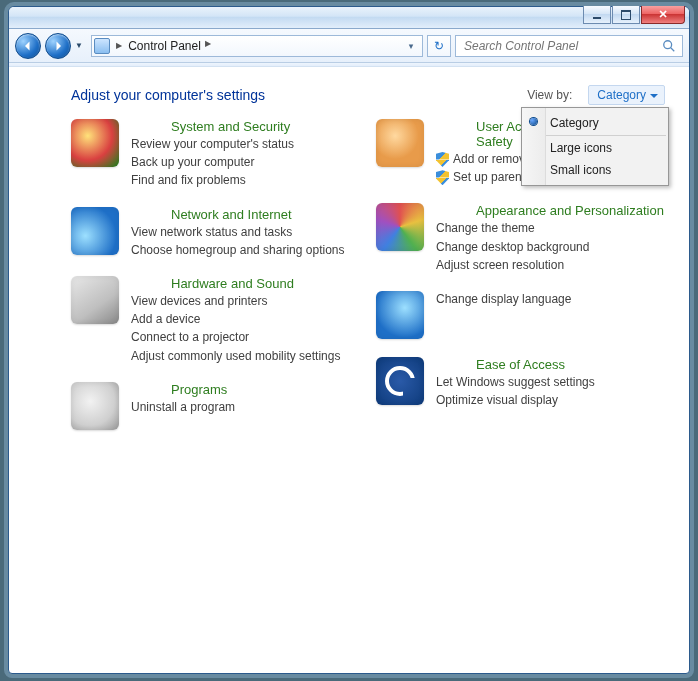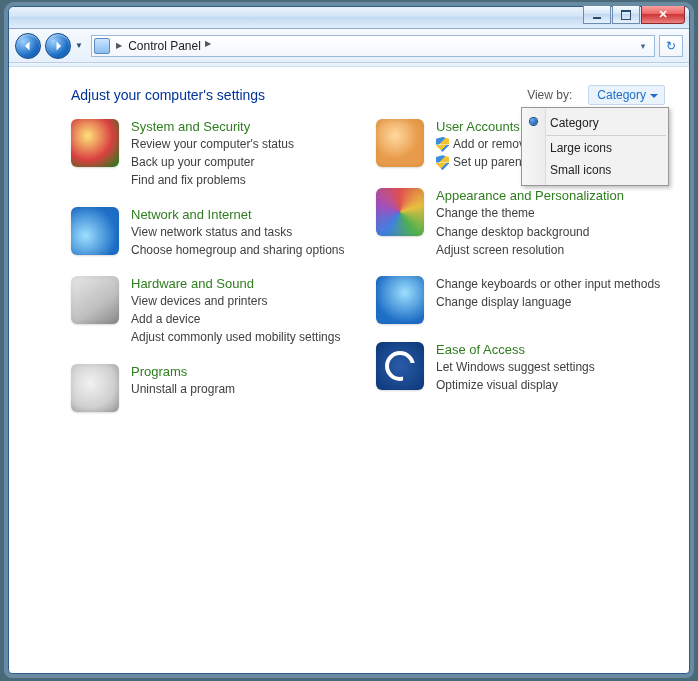--- a/index.html
+++ b/index.html
@@ -130,21 +130,21 @@
   .cols{display:flex;gap:16px;}
   .col{flex:1;display:flex;flex-direction:column;gap:18px;}
 
   .cat{display:flex;gap:12px;}
   .cat-icon{
     width:48px;height:48px;flex-shrink:0;border-radius:6px;
     display:flex;align-items:center;justify-content:center;
     box-shadow:0 1px 2px rgba(0,0,0,0.15), inset 0 0 6px rgba(0,0,0,0.08);
   }
   .cat-body{display:flex;flex-direction:column;gap:2px;}
-  .cat-title{color:#2e7d1f;font-size:13px;}
+  .cat-title{color:#2e7d1f;font-size:13px;margin-left:40px;}
   .cat-link{color:#404040;font-size:12px;line-height:1.35;}
   .cat-link.shielded{display:flex;align-items:flex-start;gap:4px;}
   .shield{
     width:13px;height:15px;flex-shrink:0;
     background:
       linear-gradient(135deg,#3b8edb 50%, #f2c230 50%) top/100% 50% no-repeat,
       linear-gradient(135deg,#f2c230 50%, #3b8edb 50%) bottom/100% 50% no-repeat;
     clip-path: polygon(50% 0,100% 12%,100% 55%,50% 100%,0 55%,0 12%);
     margin-top:1px;
   }
@@ -196,20 +196,29 @@
         <span>Control Panel</span>
         <span class="addr-chev">▶</span>
       </span>
       <div class="addr-tail">
         <div class="sm">▾</div>
       </div>
     </div>
 
     <div class="refresh">↻</div>
 
+    <div class="searchbox">
+      <input placeholder="Search Control Panel" style="">
+      <div class="mag">
+        <svg viewBox="0 0 16 16">
+            <circle cx="6.5" cy="6.5" r="4.5"></circle>
+            <line x1="10" y1="10" x2="14" y2="14"></line>
+          </svg>
+      </div>
+    </div>
   </div>
 
   <div class="toolbar"></div>
 
   <div class="content">
 
     <div class="hdrrow">
       <div class="page-title">Adjust your computer's settings</div>
       <div class="viewby">
         <span>View by:</span>
@@ -247,20 +256,21 @@
               <a class="cat-link">View network status and tasks</a>
               <a class="cat-link">Choose homegroup and sharing options</a>
             </div>
           </div>
           <div class="cat">
             <div class="cat-icon ic-hardware"></div>
             <div class="cat-body">
               <a class="cat-title">Hardware and Sound</a>
               <a class="cat-link">View devices and printers</a>
               <a class="cat-link">Add a device</a>
+              <a class="cat-link">Connect to a projector</a>
               <a class="cat-link">Adjust commonly used mobility settings</a>
             </div>
           </div>
           <div class="cat">
             <div class="cat-icon ic-programs"></div>
             <div class="cat-body">
               <a class="cat-title">Programs</a>
               <a class="cat-link">Uninstall a program</a>
             </div>
           </div>
@@ -285,21 +295,20 @@
             <div class="cat-body">
               <a class="cat-title">Appearance and Personalization</a>
               <a class="cat-link">Change the theme</a>
               <a class="cat-link">Change desktop background</a>
               <a class="cat-link">Adjust screen resolution</a>
             </div>
           </div>
           <div class="cat">
             <div class="cat-icon ic-clock"></div>
             <div class="cat-body">
-              <a class="cat-link">Change keyboards or other input methods</a>
               <a class="cat-link">Change display language</a>
             </div>
           </div>
           <div class="cat">
             <div class="cat-icon ic-ease"></div>
             <div class="cat-body">
               <a class="cat-title">Ease of Access</a>
               <a class="cat-link">Let Windows suggest settings</a>
               <a class="cat-link">Optimize visual display</a>
             </div>

